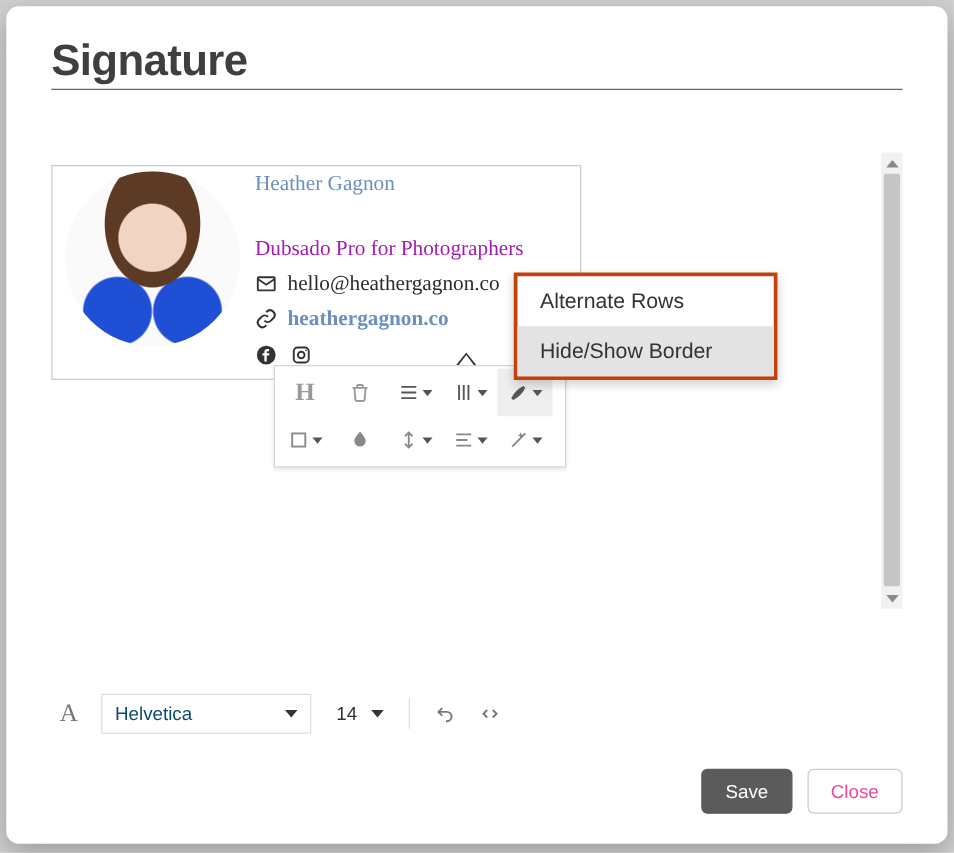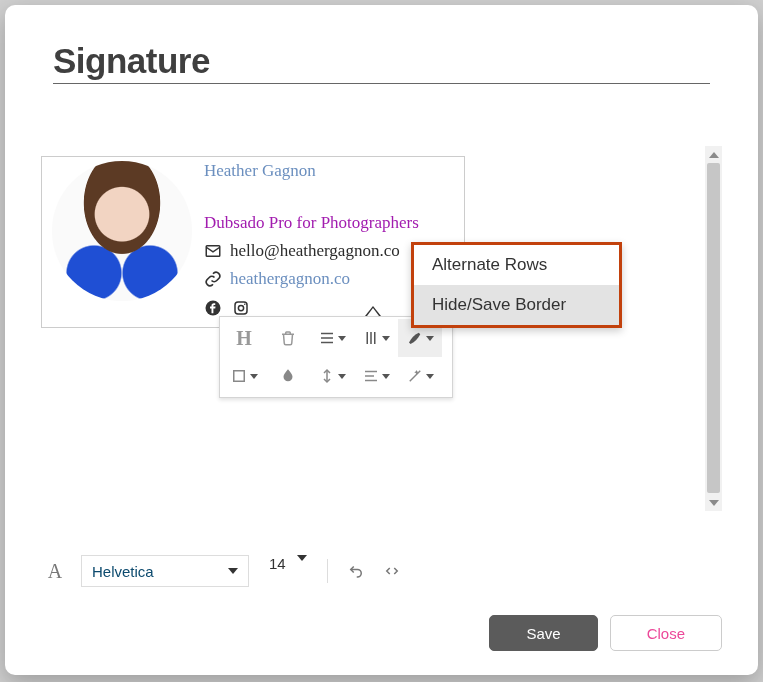--- a/index.html
+++ b/index.html
@@ -26,21 +26,21 @@
     display: flex;
     flex-direction: column;
   }
   .modal-header {
     padding: 24px 36px 4px 36px;
   }
   .modal-title {
     font-size: 35px;
     font-weight: 600;
     color: #3f3f3f;
-    margin: 12px;
+    margin: 0;
     padding-bottom: 2px;
     border-bottom: 1.5px solid #666;
     letter-spacing: -0.5px;
   }
   .editor-area {
     position: relative;
     margin: 56px 36px 0 36px;
     flex: 1 1 auto;
   }
   .scroll-pane {
@@ -80,21 +80,21 @@
     flex: 1;
     padding: 4px 6px 10px 2px;
     font-family: Georgia, "Times New Roman", serif;
     font-size: 17px;
     color: #2b2b2b;
   }
   .sig-name { color: #6b8fbf; font-weight: 400; }
   .sig-sub { color: #a21caf; margin-top: 32px; }
   .sig-row { display: flex; align-items: center; gap: 8px; margin-top: 8px; }
   .sig-row .txt { }
-  .sig-link { color: #6b8fbf; font-weight: 400; }
+  .sig-link { color: #6b8fbf; font-weight: 700; }
   .sig-icons { display: flex; gap: 10px; margin-top: 10px; color:#333;}
   .ic { width:18px; height:18px; display:inline-flex; align-items:center; justify-content:center; }
   .ic svg { width: 18px; height: 18px; }
 
   
   .tb-caret {
     position: absolute;
     top: 150px; left: 324px;
     width: 0; height: 0;
     border-left: 8px solid transparent;
@@ -194,36 +194,36 @@
     border:1px solid #ddd;
     height: 32px;
     padding: 0 10px;
     min-width: 168px;
     justify-content: space-between;
     color:#0c4a6e;
     font-size:15px;
     margin-left:4px;
   }
   .size-select{
-    display:flex; 
+    display:flex; align-items:center;
     height:32px; padding: 0 6px 0 12px; min-width:56px;
     justify-content:space-between; color:#333; font-size:15px;
   }
   .dd-caret{
     width:0;height:0;border-left:5px solid transparent;border-right:5px solid transparent;border-top:6px solid #333;
   }
   .divider{ width:1px; height:24px; background:#ddd; margin:0 6px;}
 
   .modal-footer {
     display:flex; justify-content:flex-end; gap: 12px;
     padding: 20px 36px 24px 36px;
   }
   .btn {
     height: 36px;
-    padding: 0 36px;
+    padding: 0 18px;
     border-radius: 5px;
     font-size:15px;
     display:flex;align-items:center;justify-content:center;
     cursor:pointer;
   }
   .btn-primary { background:#5b5b5b; color:#fff; border:1px solid #5b5b5b;}
   .btn-secondary { background:#fff; color:#ec4899; border:1px solid #ccc;}
 </style>
 </head>
 <body>
@@ -352,21 +352,21 @@
                 <path d="M5 19L19 5"></path>
                 <path d="M14 4l1 2 2 1-2 1-1 2-1-2-2-1 2-1z" fill="#888" stroke="none"></path>
               </svg>
             <span class="dd"></span>
           </div>
         </div>
       </div>
 
       <div class="dropdown-menu">
         <div class="dropdown-item">Alternate Rows</div>
-        <div class="dropdown-item hover">Hide/Save Border</div>
+        <div class="dropdown-item hover">Hide/Show Border</div>
       </div>
 
     </div>
 
     <div class="scrollbar">
       <div class="sb-btn top">
           <div class="tri-up"></div>
         </div>
       <div class="sb-thumb"></div>
       <div class="sb-btn bot">

